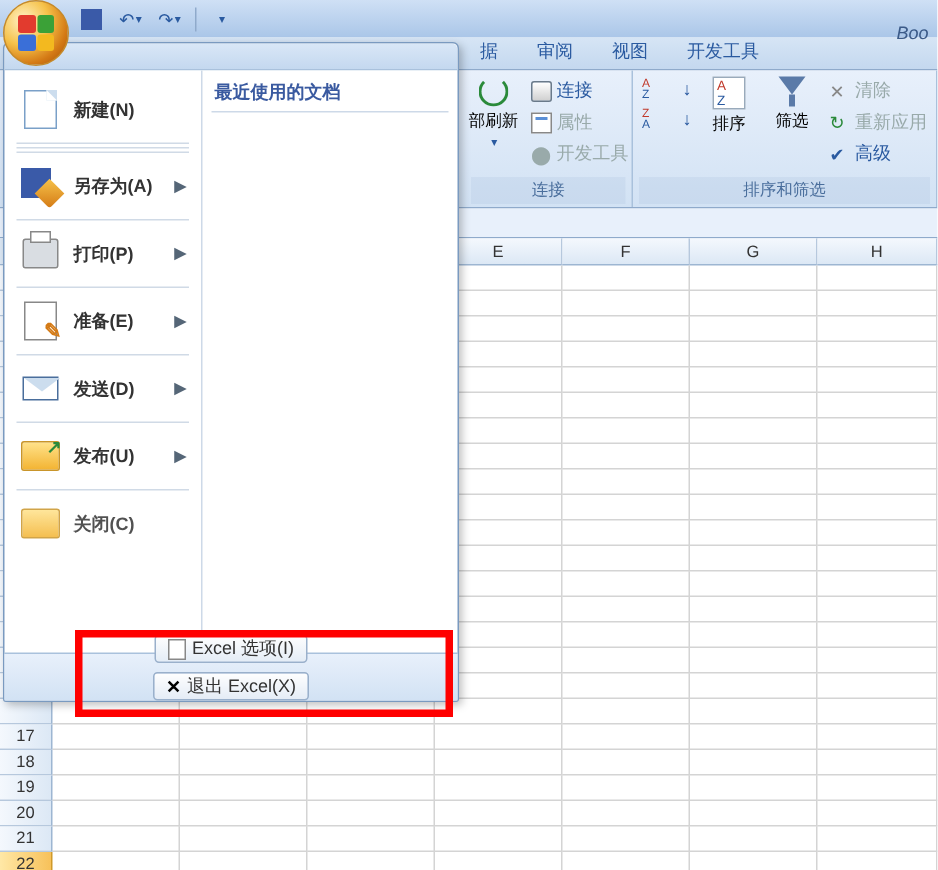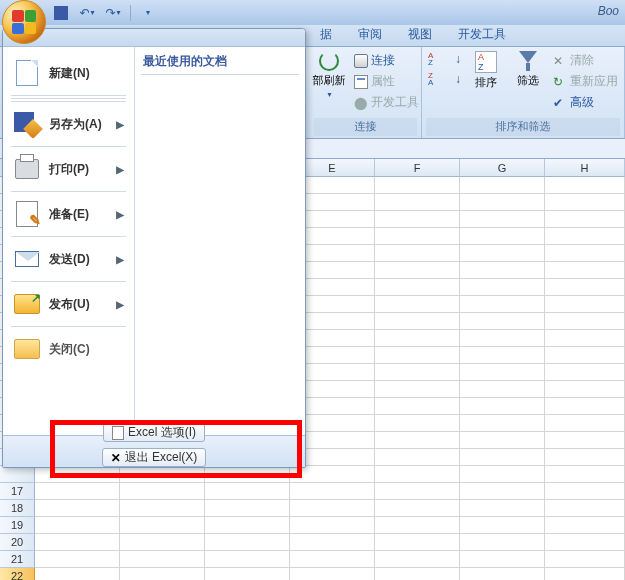--- a/index.html
+++ b/index.html
@@ -3,21 +3,21 @@
 <meta charset="utf-8">
 <style>
   * { box-sizing: border-box; margin: 0; padding: 0; font-family: "Microsoft YaHei", "SimSun", Tahoma, sans-serif; font-size: 12px; }
   body { width: 625px; height: 580px; overflow: hidden; background: #fff; position: relative; }
 
   
   .titlebar { height: 25px; background: linear-gradient(#cfe0f5,#aac6e8); display: flex; align-items: center; padding-left: 4px; }
   .qat { display: flex; align-items: center; gap: 4px; margin-left: 46px; }
   .qat-btn { width: 22px; height: 20px; display:flex;align-items:center;justify-content:center; color:#2a5aa0; }
   .qat-sep { width:1px;height:16px;background:#8faacb;margin:0 2px;}
-  .title-text { position:absolute; right:6px; top:4px; color:#3b5a88; font-style: italic;}
+  .title-text { position:absolute; right:6px; top:15px; color:#3b5a88; font-style: italic;}
   
   
   .office-btn { position:absolute; left:2px; top:0px; width:44px; height:44px; border-radius:50%; background: radial-gradient(circle at 30% 30%, #fff3c9, #f6c24a 40%, #d47a15 70%, #9c4a05); border:1px solid #c58a2a; z-index:20; display:flex;align-items:center;justify-content:center;}
   .office-inner { width:24px;height:24px;display:grid;grid-template-columns:1fr 1fr;grid-template-rows:1fr 1fr;gap:1px;}
   .office-inner div{border-radius:2px;}
   .oi1{background:#e23b2e;}
   .oi2{background:#3ba137;}
   .oi3{background:#3a6fd8;}
   .oi4{background:#f3b91f;}
 

